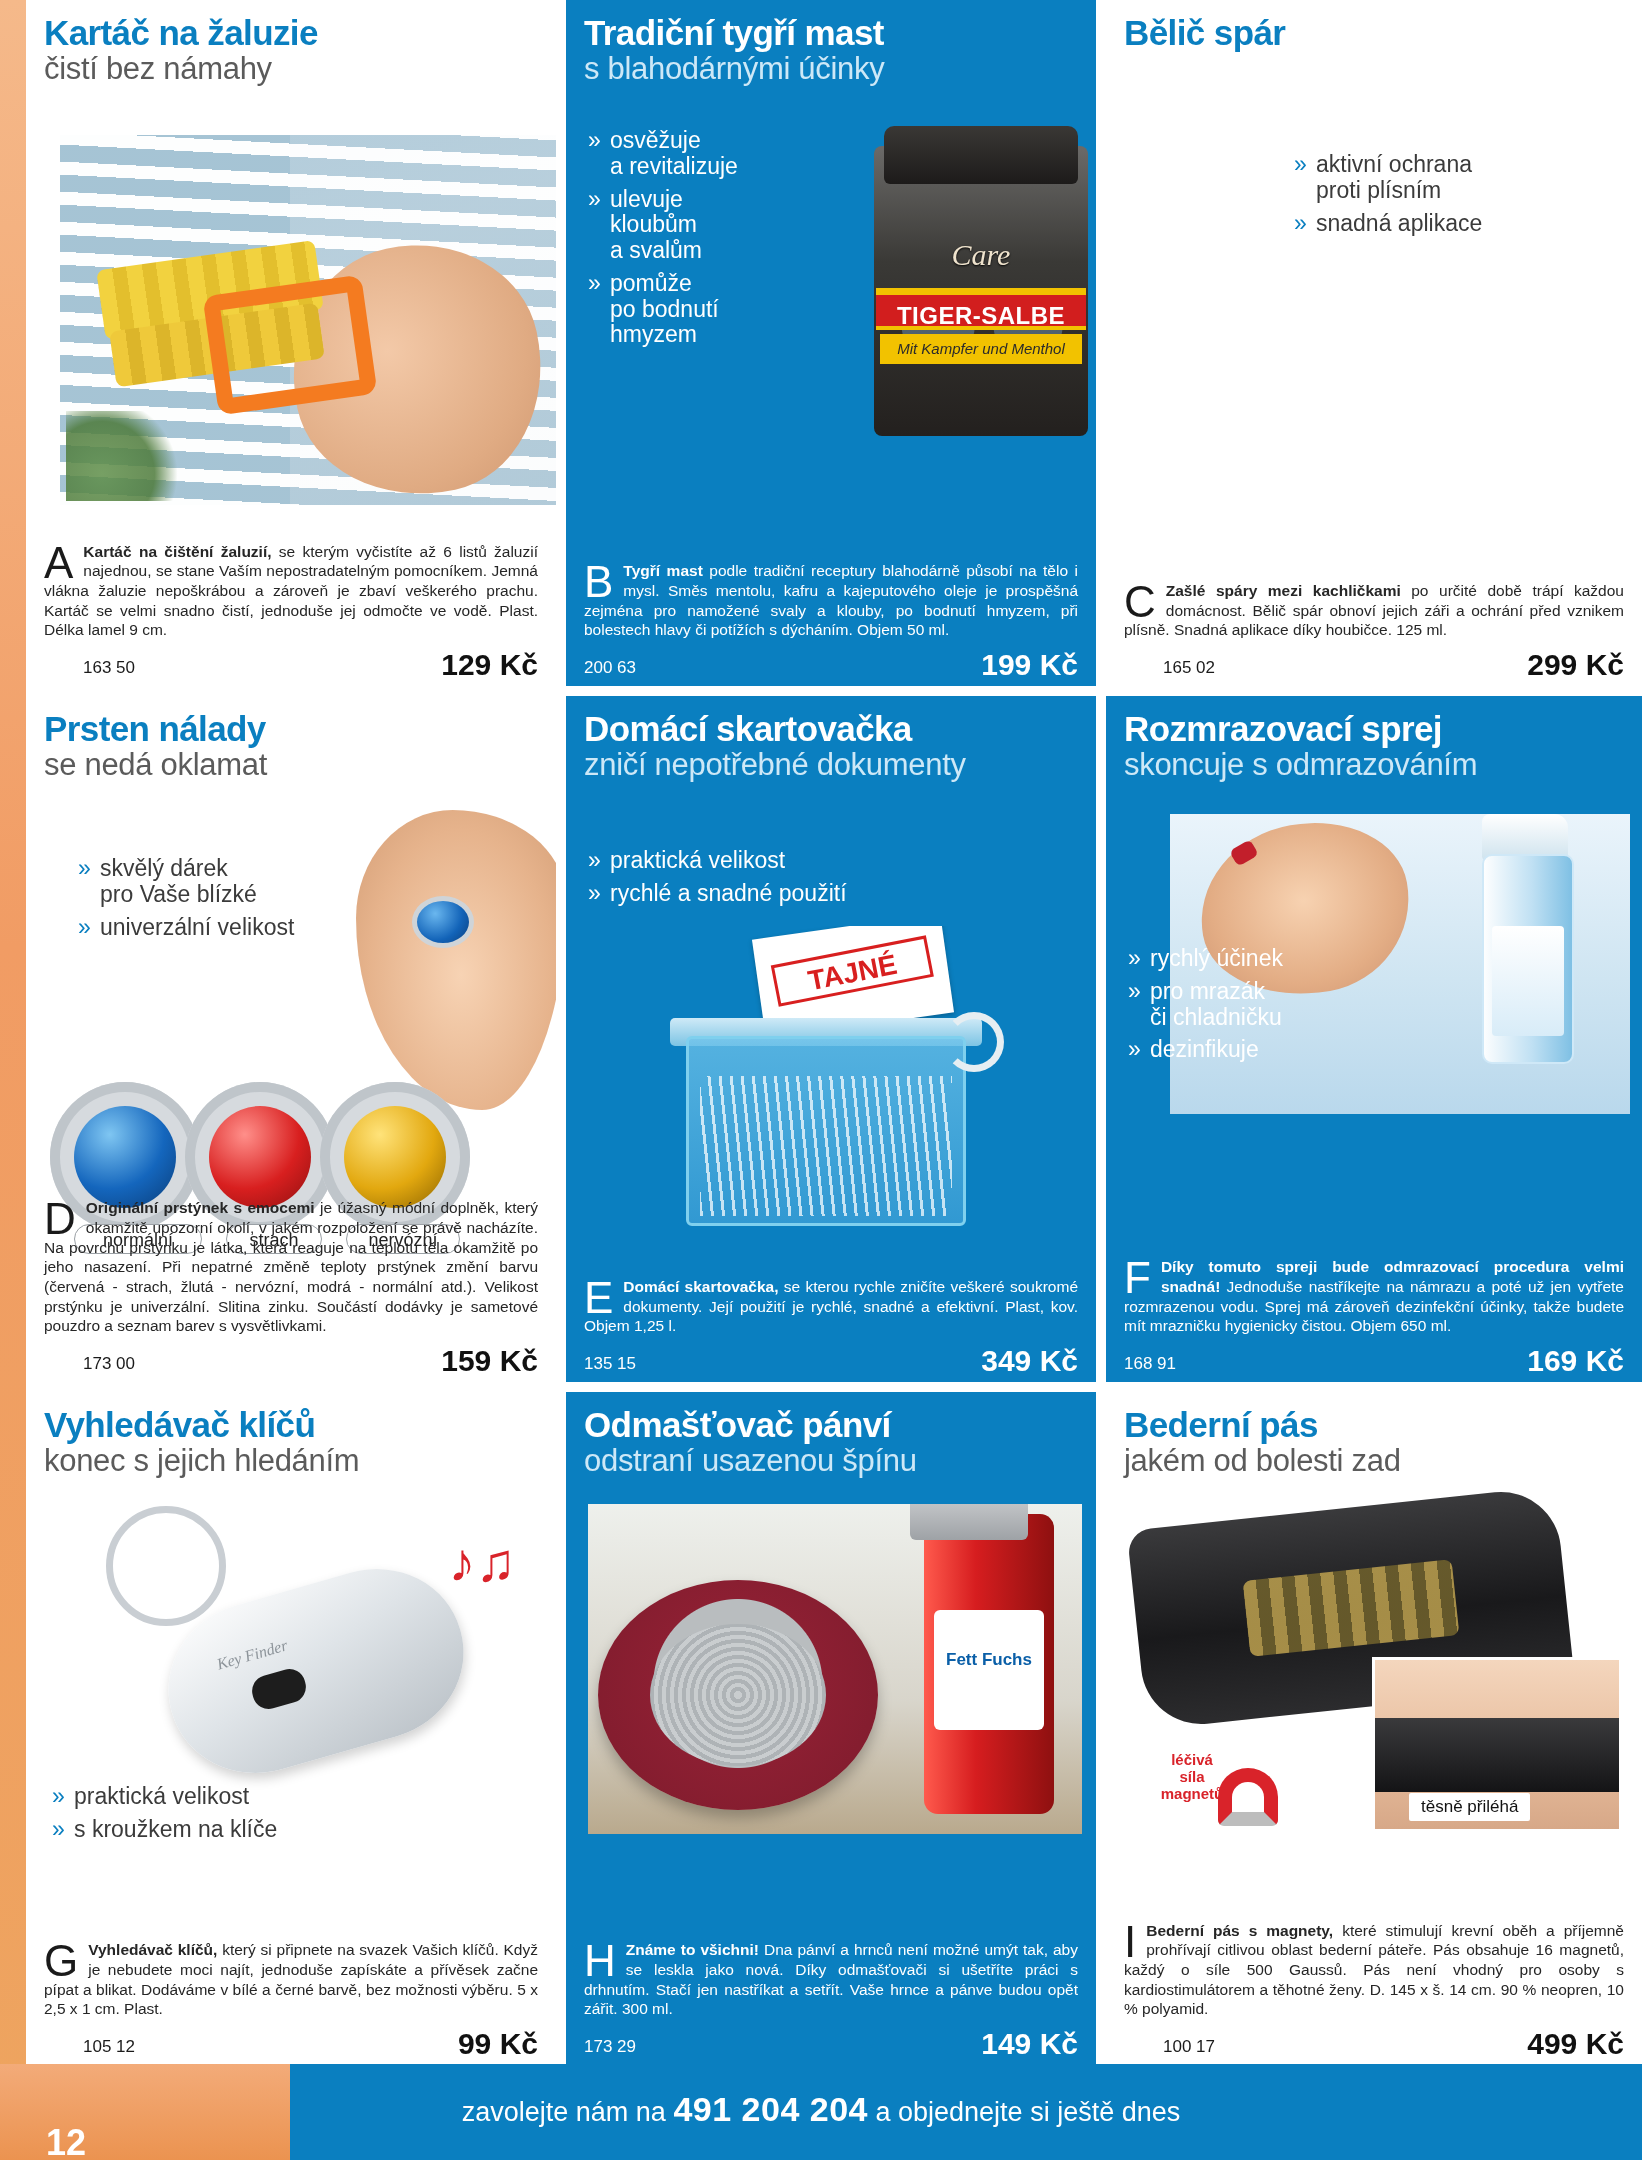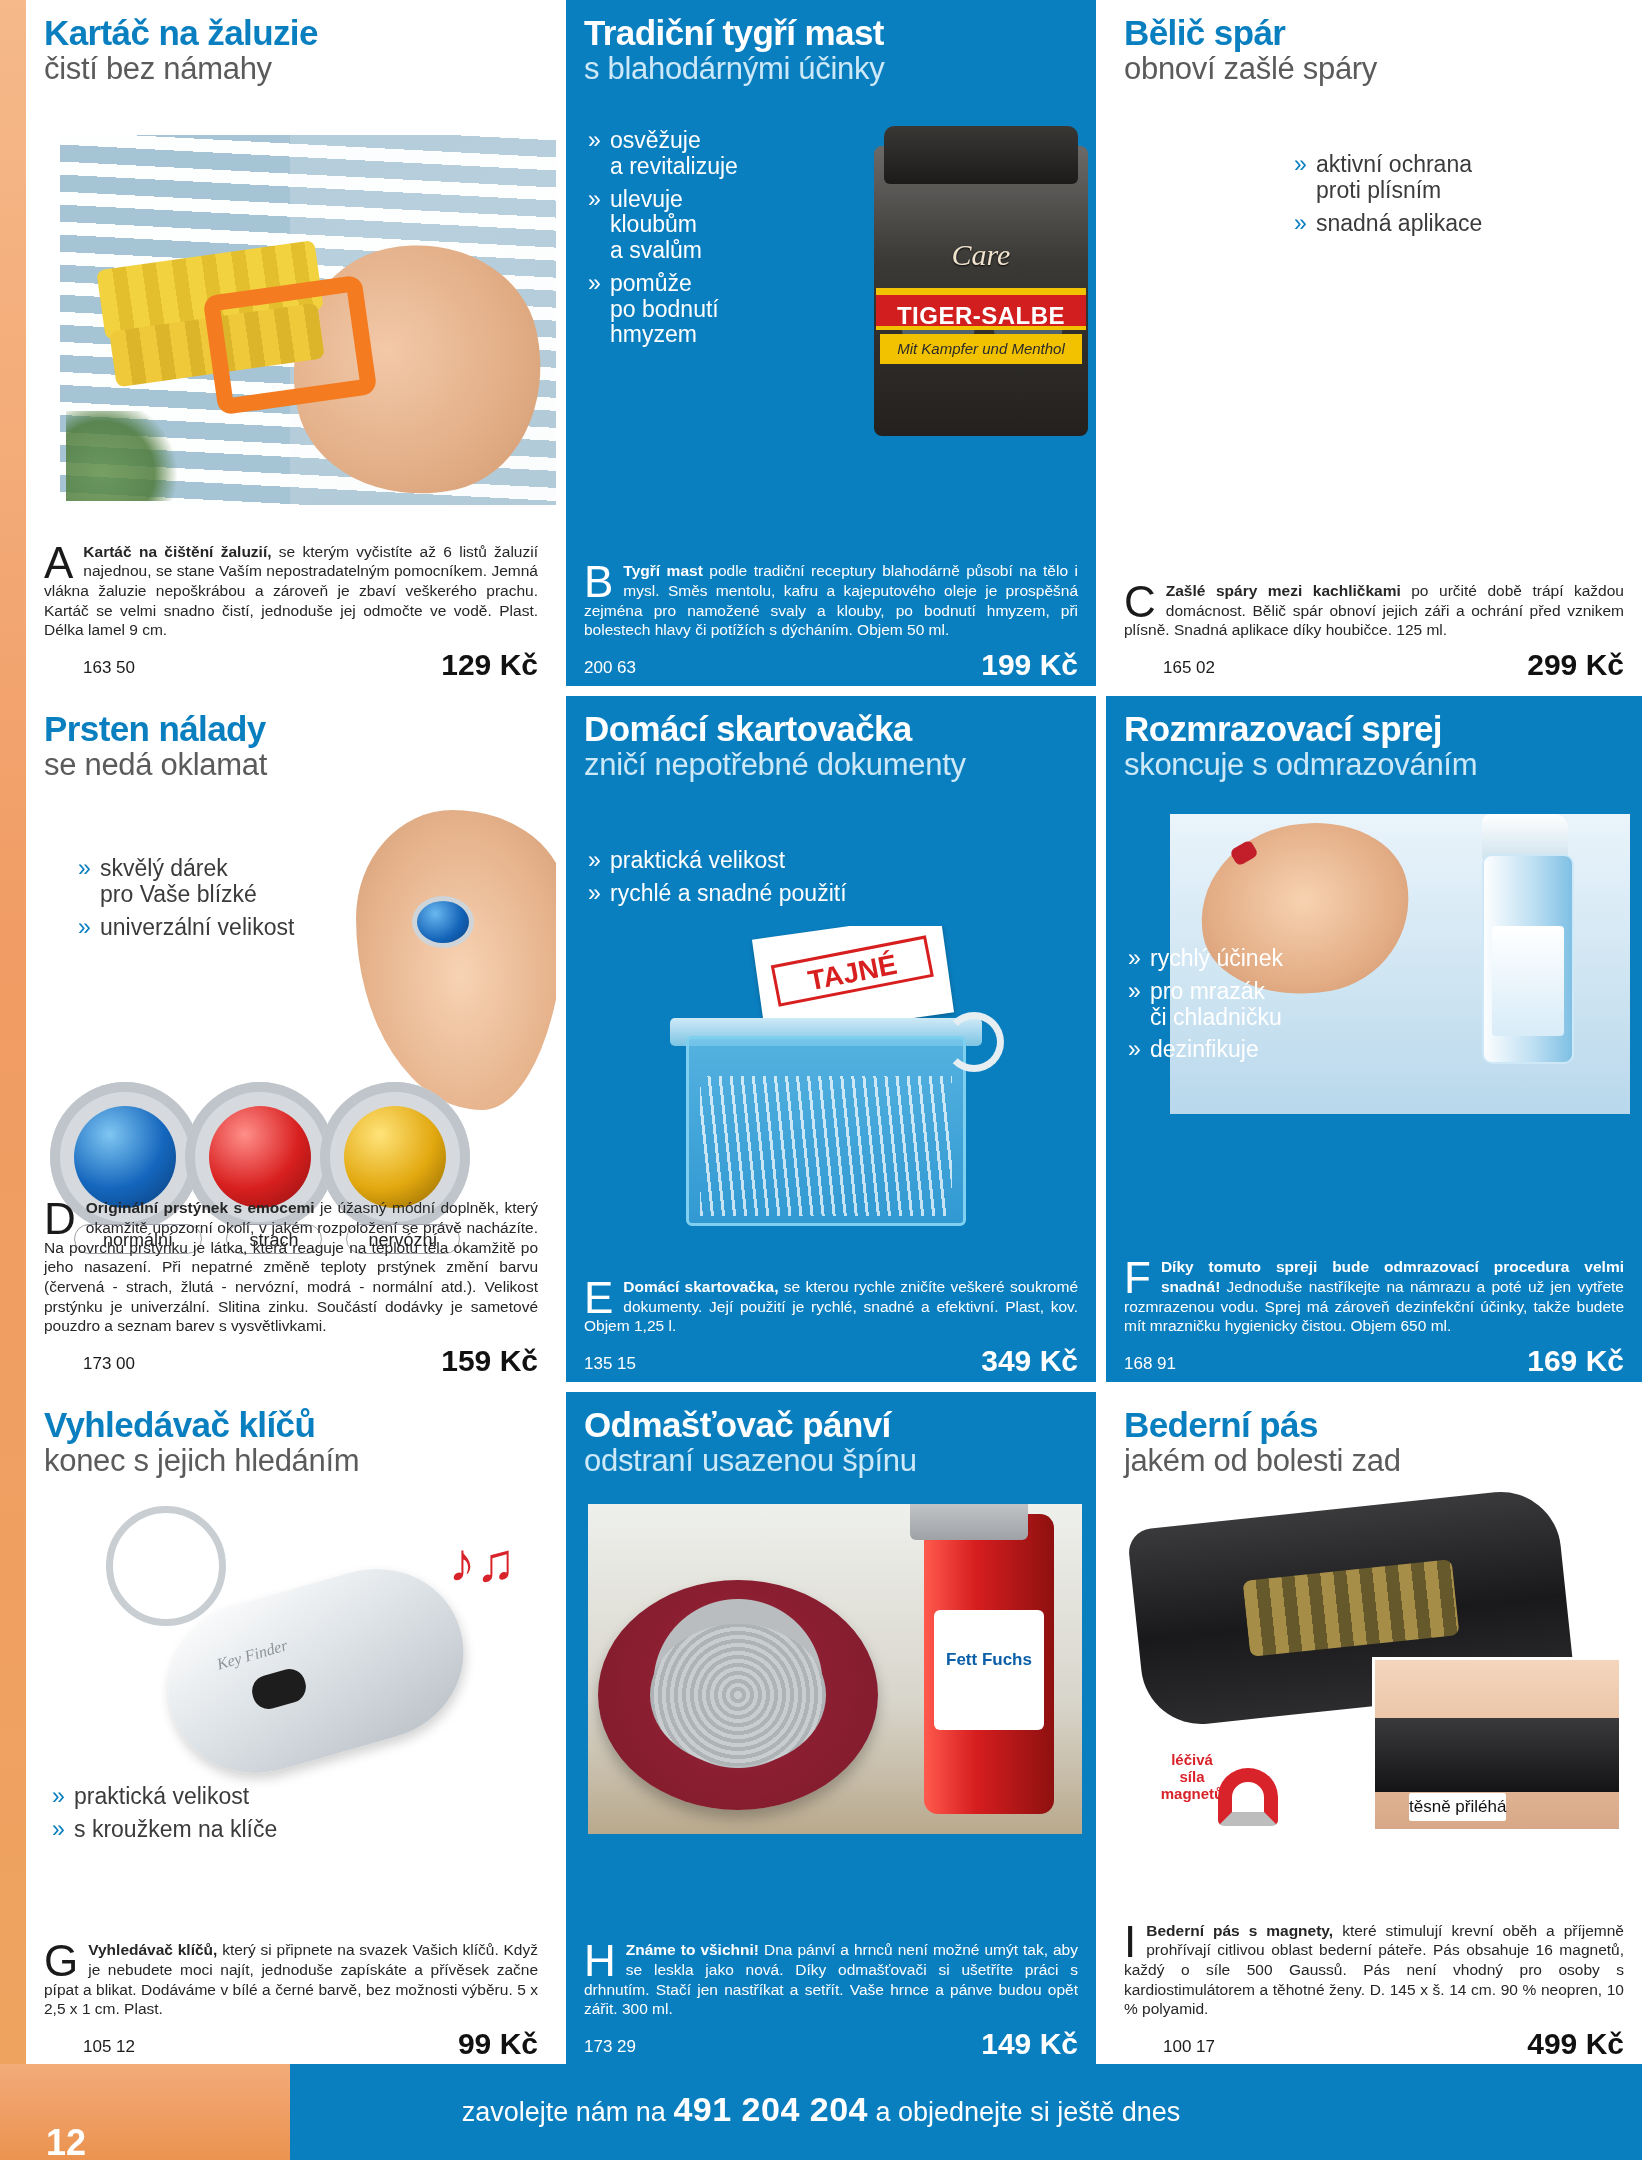--- a/index.html
+++ b/index.html
@@ -345,21 +345,21 @@
     position:absolute; right:4px; bottom:0px; width:250px; height:175px;
     border:3px solid #ffffff; overflow:hidden;
     background:linear-gradient(180deg,#f4d6bd 0%, #e6bb9b 60%, #d7a888 100%);
   }
   .inset-belt {
     position:absolute; left:-8px; top:58px; width:270px; height:74px;
     background:linear-gradient(180deg,#3a3a3c,#141416);
   }
   .inset-cap {
     position:absolute; left:34px; bottom:8px; background:#ffffff; color:#111;
-    font-size:17px; padding:4px 0; border-radius:2px; white-space:nowrap;
+    font-size:17px; padding:4px 12px; border-radius:2px; white-space:nowrap;
   }
 
   
   .footer {
     position:absolute; left:0; bottom:0; width:1642px; height:96px;
     background:#0a7fc0;
   }
   .footer-left {
     position:absolute; left:0; top:0; width:290px; height:96px;
     background:linear-gradient(180deg,#f3ab79,#eb9350);
@@ -427,21 +427,20 @@
       </div>
       <div class="priceline">
         <span class="code">200 63</span>
         <span class="price">199 Kč</span>
       </div>
     </div>
 
     <div class="cell white c2 r0">
       <div class="head">
         <div class="h-title">Bělič spár</div>
-        <div class="h-sub">obnoví zašlé spáry</div>
       </div>
 
       <ul class="bul" style="position:absolute; left:188px; top:152px; width:290px;">
         <li>aktivní ochrana<br>proti plísním</li>
         <li>snadná aplikace</li>
       </ul>
       <div class="desc">
         <span class="letter">C</span><b>Zašlé spáry mezi kachličkami</b><span> po určité době trápí každou domácnost. Bělič spár obnoví jejich záři a ochrání před vznikem plísně. Snadná aplikace díky houbičce. 125 ml.</span>
       </div>
       <div class="priceline">

